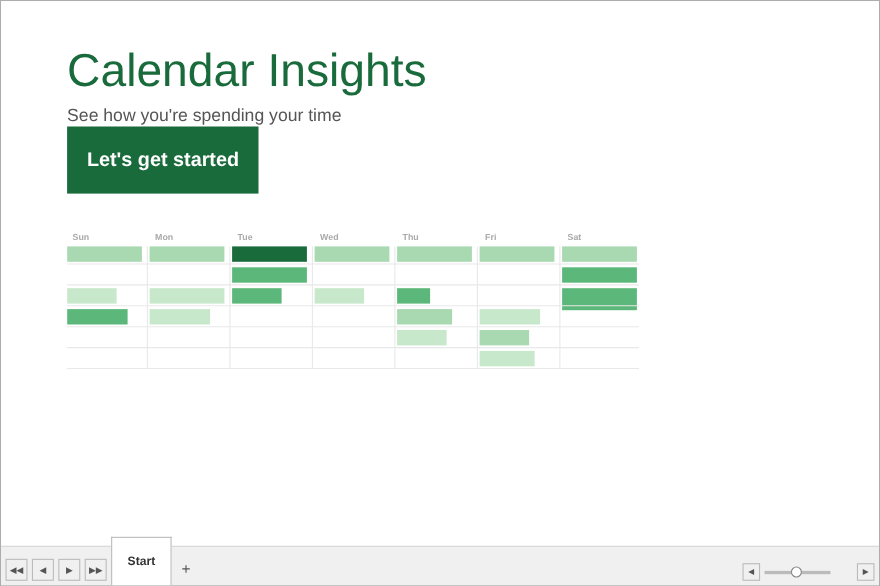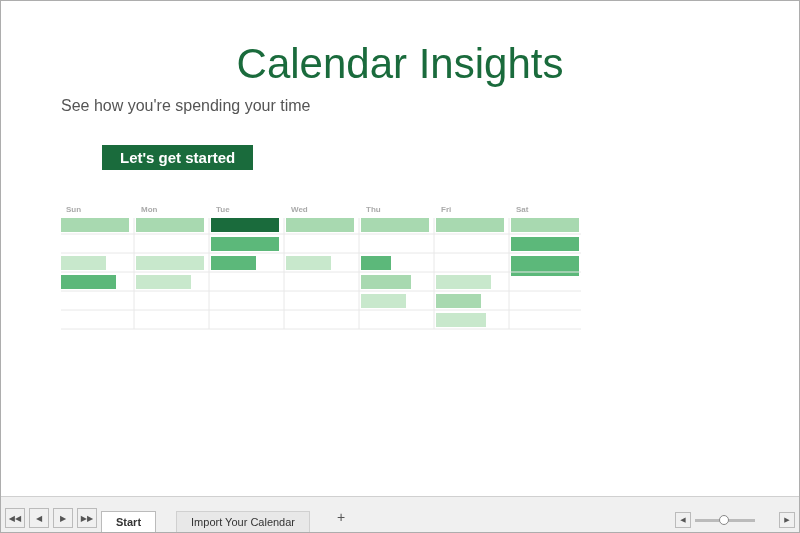--- a/index.html
+++ b/index.html
@@ -33,42 +33,39 @@
       position: relative;
       overflow: hidden;
     }
 
     .page-title {
       font-size: 42px;
       font-weight: 300;
       color: #1a6b3c;
       line-height: 1.1;
       margin-bottom: 10px;
-      text-align: center;
     }
 
     .page-subtitle {
       font-size: 16px;
       color: #555;
       font-weight: 400;
-      margin-bottom: 30px;
     }
 
     .get-started-btn {
       display: inline-block;
       background-color: #1a6b3c;
       color: #ffffff;
-      font-size: 15px;
+      font-size: 18px;
       font-weight: 600;
-      padding: 4px 18px;
+      padding: 20px 18px;
       cursor: pointer;
       border: none;
       width: fit-content;
       margin-bottom: 30px;
-      margin-left: 41px;
     }
 
     
     .tab-bar {
       height: 36px;
       background: #f0f0f0;
       border-top: 1px solid #d0d0d0;
       display: flex;
       align-items: flex-end;
       padding: 0 4px;
@@ -84,31 +81,31 @@
       display: flex;
       align-items: center;
       justify-content: center;
       font-size: 8px;
       color: #555;
       margin-right: 4px;
       margin-bottom: 4px;
     }
 
     .tab {
-      height: 21px;
+      height: 44px;
       padding: 0 14px;
       font-size: 11px;
       display: flex;
       align-items: center;
       cursor: pointer;
       border: 1px solid #d0d0d0;
       border-bottom: none;
       background: #e8e8e8;
       color: #333;
-      margin-right: 20px;
+      margin-right: 2px;
       position: relative;
       bottom: 0;
     }
 
     .tab.active {
       background: #ffffff;
       font-weight: 700;
       border-color: #bbb;
       z-index: 2;
     }
@@ -259,21 +256,20 @@
   </div>
 
   <div class="tab-bar">
 
     <button class="tab-nav-btn">◀◀</button>
     <button class="tab-nav-btn">◀</button>
     <button class="tab-nav-btn">▶</button>
     <button class="tab-nav-btn">▶▶</button>
 
     <div class="tab active">Start</div>
-    <div class="tab">Import Your Calendar</div>
 
     <button class="tab-add-btn">+</button>
 
     <div class="bottom-right-controls">
       <button class="scroll-ctrl">◀</button>
       <div class="zoom-slider">
         <div class="zoom-track">
           <div class="zoom-thumb"></div>
         </div>
       </div>

